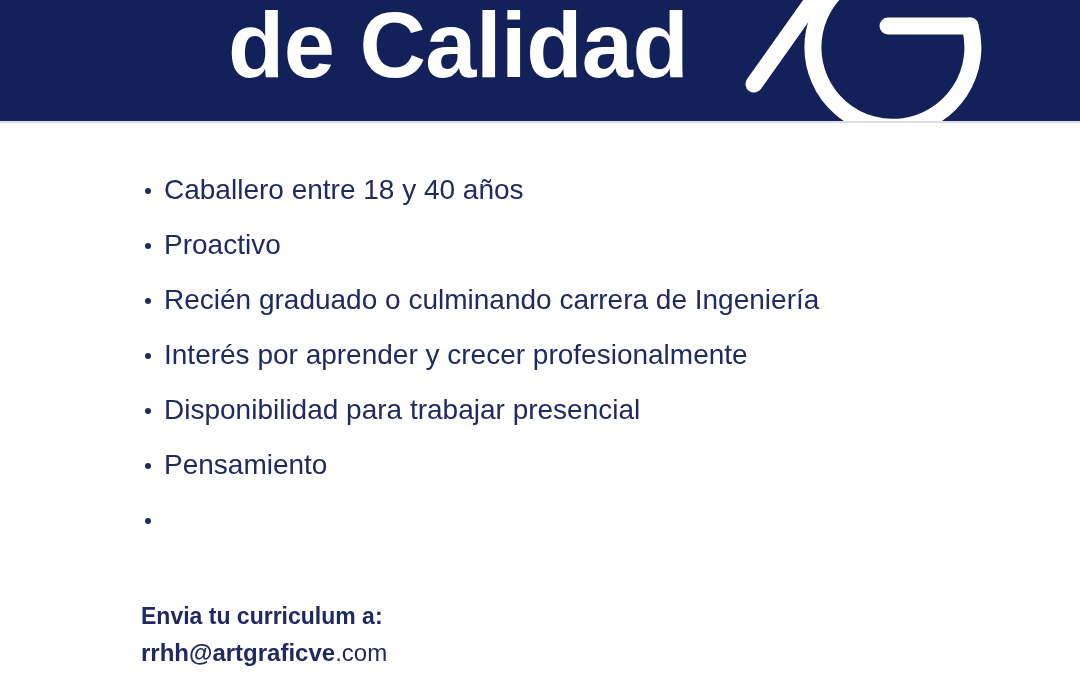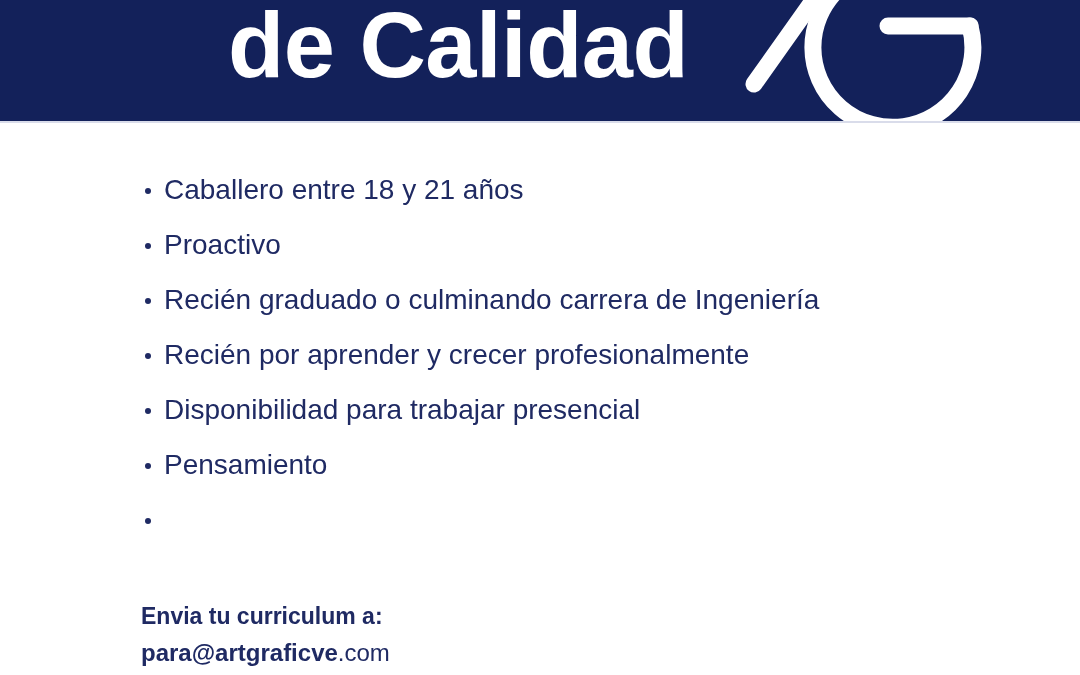--- a/index.html
+++ b/index.html
@@ -135,47 +135,47 @@
 
         <line x1="164" y1="64" x2="246" y2="64" stroke="#ffffff" stroke-width="17" stroke-linecap="round"></line>
       </svg>
     </div>
   </div>
   <div class="banner-rule"></div>
 
   <ul class="req-list">
     <li class="req-item">
       <span class="req-bullet"></span>
-      <span>Caballero entre 18 y 21 años</span>
+      <span>Caballero entre 18 y 40 años</span>
     </li>
     <li class="req-item">
       <span class="req-bullet"></span>
       <span>Proactivo</span>
     </li>
     <li class="req-item">
       <span class="req-bullet"></span>
       <span>Recién graduado o culminando carrera de Ingeniería</span>
     </li>
     <li class="req-item">
       <span class="req-bullet"></span>
-      <span>Recién por aprender y crecer profesionalmente</span>
+      <span>Interés por aprender y crecer profesionalmente</span>
     </li>
     <li class="req-item">
       <span class="req-bullet"></span>
       <span>Disponibilidad para trabajar presencial</span>
     </li>
     <li class="req-item">
       <span class="req-bullet"></span>
       <span>Pensamiento</span>
     </li>
     <li class="req-item">
       <span class="req-bullet"></span>
     </li>
   </ul>
 
   <div class="contact">
     <div class="contact-heading">Envia tu curriculum a:</div>
     <div class="contact-email">
-      <span class="email-local">para@artgraficve</span><span class="email-tld">.com</span>
+      <span class="email-local">rrhh@artgraficve</span><span class="email-tld">.com</span>
     </div>
   </div>
 
 </div>
 
 </body></html>

